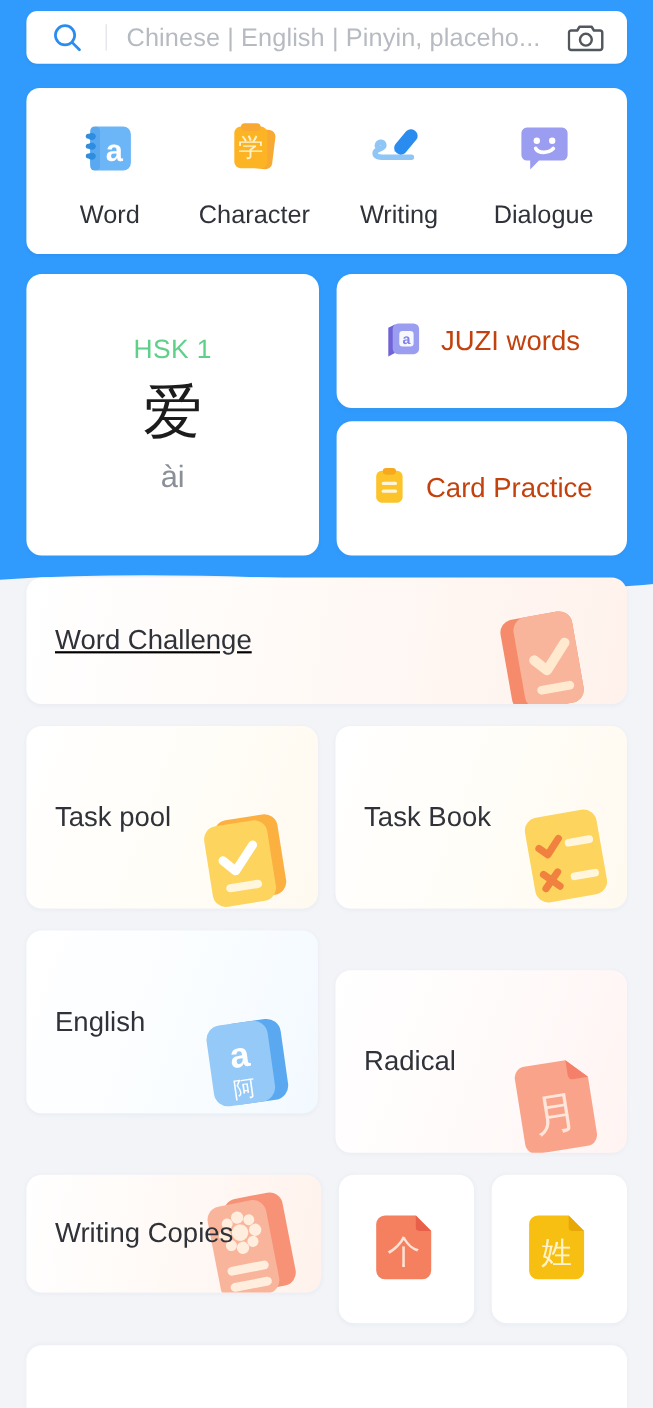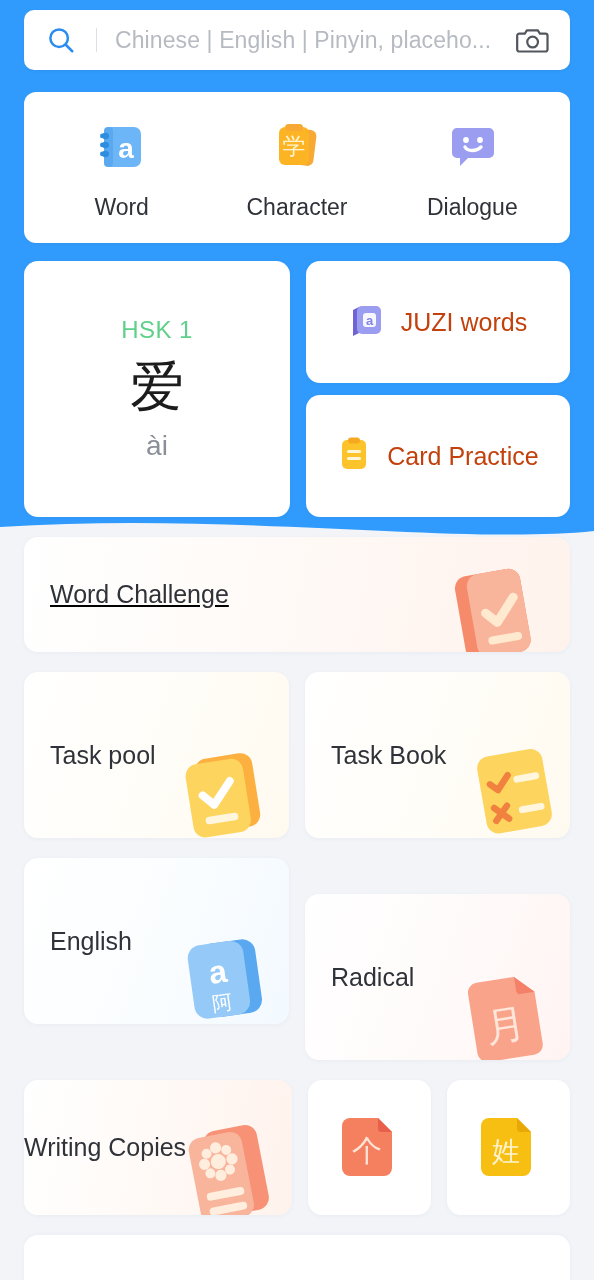--- a/index.html
+++ b/index.html
@@ -28,21 +28,21 @@
   
   .page {
     position: relative;
     z-index: 2;
     padding: 0 24px;
   }
 
   
   .search-bar {
     margin-top: 10px;
-    height: 60px;
+    height: 48px;
     background: #ffffff;
     border-radius: 10px;
     display: flex;
     align-items: center;
     padding: 0 20px 0 22px;
     box-shadow: 0 1px 3px rgba(0,0,0,.06);
   }
   .search-icon { flex: 0 0 auto; display: block; }
   .search-divider {
     width: 1px;
@@ -235,23 +235,24 @@
   .tile-art.cp  { right: 6px;  bottom: -24px; }
 
   
   .row-last {
     margin-top: 20px;
     display: flex;
     gap: 16px;
   }
   .copies-card {
     flex: 0 0 268px;
-    height: 135px;
-    display: flex;
-    align-items: center;
+    height: 107px;
+    display: flex;
+    align-items: center;
+    padding-left: 26px;
   }
   .copies-card .tile-label {
     font-size: 25px;
     color: #2f3238;
     position: relative;
     z-index: 2;
   }
   .icon-tile {
     flex: 1 1 0;
     height: 135px;
@@ -315,20 +316,30 @@
         <svg width="56" height="56" viewBox="0 0 56 56" xmlns="http://www.w3.org/2000/svg">
           <rect x="18" y="10" width="28" height="36" rx="6" fill="#f8a933" transform="rotate(7 32 28)"></rect>
           <rect x="10" y="8" width="30" height="38" rx="6" fill="#fcb425"></rect>
           <rect x="16" y="5" width="18" height="7" rx="3.5" fill="#f8a933"></rect>
           <text x="25" y="35" font-family="'Liberation Serif',serif" font-size="23" fill="#fff3cd" text-anchor="middle">学</text>
         </svg>
       </div>
       <div class="quicknav-label">Character</div>
     </div>
 
+    <div class="quicknav-item">
+      <div class="quicknav-icon">
+        <svg width="60" height="54" viewBox="0 0 60 54" fill="none" xmlns="http://www.w3.org/2000/svg">
+          <path d="M10 24.5c0-4 6-4.4 6-.4 0 4-8 2.4-8 7.2 0 5 10 3.6 16 3.6h17" stroke="#8fc6f5" stroke-width="5" stroke-linecap="round" stroke-linejoin="round"></path>
+          <rect x="30" y="8" width="12" height="26" rx="5.5" fill="#2b8cf0" transform="rotate(40 36 21)"></rect>
+          <path d="M25.6 29.8l2.2-6.5 4.4 3.9z" fill="#2b8cf0"></path>
+        </svg>
+      </div>
+      <div class="quicknav-label">Writing</div>
+    </div>
 
     <div class="quicknav-item">
       <div class="quicknav-icon">
         <svg width="54" height="54" viewBox="0 0 54 54" xmlns="http://www.w3.org/2000/svg">
           <path d="M12 8h32a5 5 0 0 1 5 5v20a5 5 0 0 1-5 5H23l-8 8v-8h-3a5 5 0 0 1-5-5V13a5 5 0 0 1 5-5z" fill="#9b9df0"></path>
           <circle cx="21" cy="20" r="2.9" fill="#ffffff"></circle>
           <circle cx="35" cy="20" r="2.9" fill="#ffffff"></circle>
           <path d="M20 27c2.6 4.6 11.4 4.6 16 0" stroke="#ffffff" stroke-width="3.4" stroke-linecap="round" fill="none"></path>
         </svg>
       </div>

